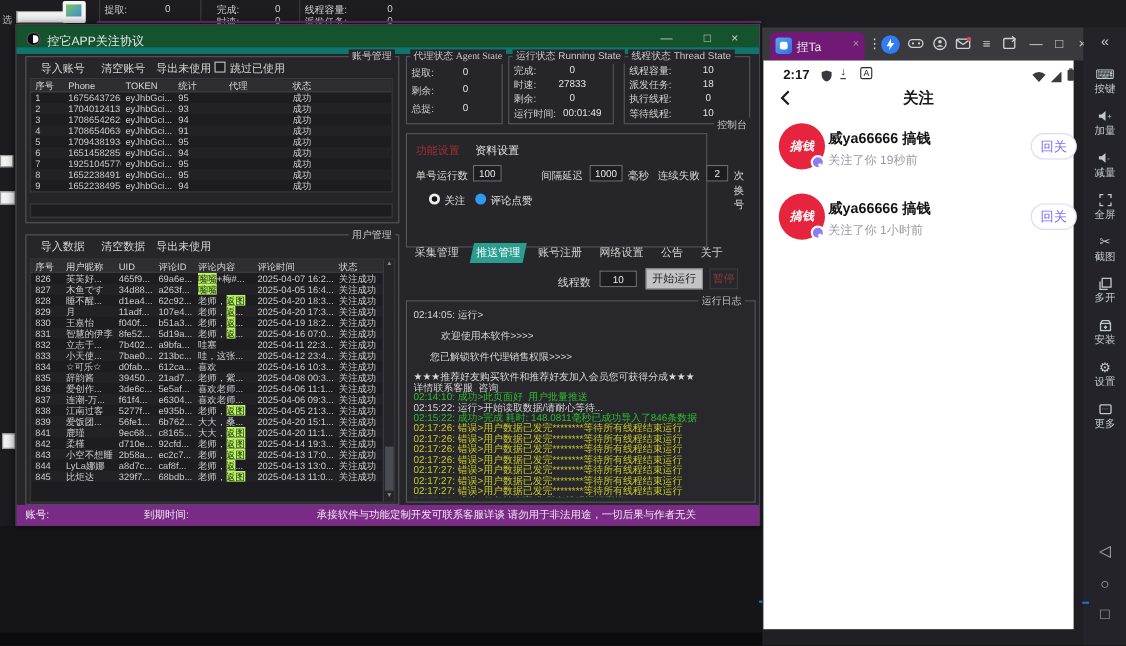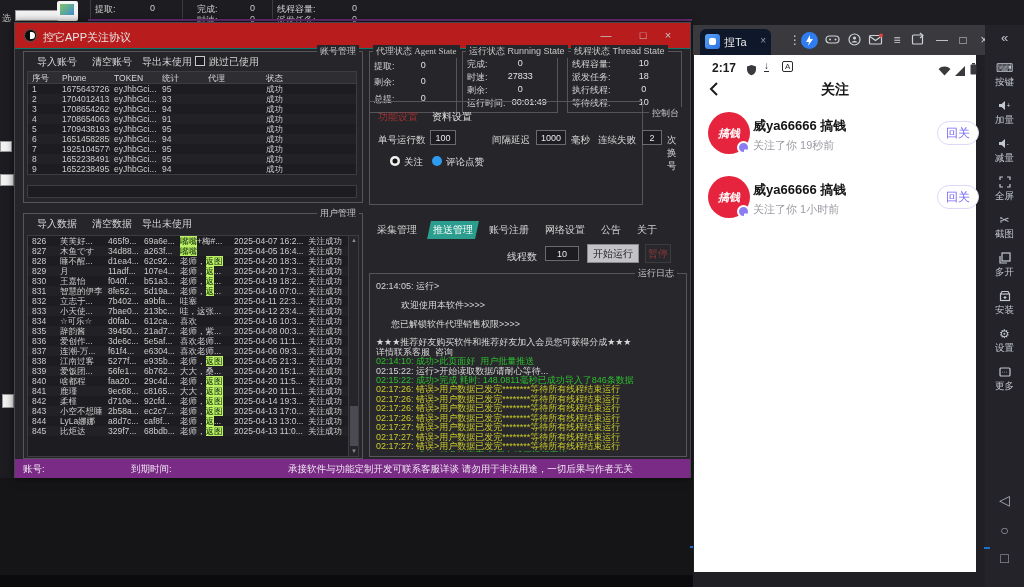--- a/index.html
+++ b/index.html
@@ -6,21 +6,21 @@
   *{box-sizing:border-box;font-family:"Liberation Sans","DejaVu Sans",sans-serif;}
   #stage{position:relative;width:1024px;height:587px;overflow:hidden;background:#1d1d21;}
   .abs{position:absolute;}
   
   .topstat{font-size:9px;color:#cfcfcf;white-space:nowrap;}
   .vline{width:1px;background:#3c3c42;}
   .purpleline{background:#6b2f7a;}
   .bgwhite{background:#f2f2f2;border:1px solid #9a9a9a;}
   
   #mainwin{left:14px;top:22px;width:677px;height:456px;background:#26262a;border:1px solid #46464c;box-shadow:0 0 8px rgba(0,0,0,.6);}
-  #mw-title{left:0;top:0;width:100%;height:26px;background:#b91c1c;border-bottom:1px solid #0f766e;}
+  #mw-title{left:0;top:0;width:100%;height:26px;background:#14532d;border-bottom:6px solid #0f766e;}
   #mw-title .t{position:absolute;left:28px;top:7px;font-size:11px;color:#e6e6e6;}
   .winbtn{position:absolute;top:4px;width:26px;height:17px;color:#c9c9c9;font-size:11px;text-align:center;line-height:17px;}
   .gb{position:absolute;border:1px solid #55555a;}
   .gb-label{position:absolute;font-size:9px;color:#c6c6c6;background:#26262a;padding:0 3px;z-index:3;white-space:nowrap;}
   .txtbtn{font-size:10px;color:#d6d6d6;white-space:nowrap;cursor:default;}
   .chk{width:10px;height:10px;border:1px solid #c9c9c9;background:#1d1d21;display:inline-block;}
   .tbl{position:absolute;background:#1d1d21;border:1px solid #3c3c42;overflow:hidden;font-size:8.5px;color:#cdcdcd;}
   .trow{white-space:nowrap;height:10px;line-height:10px;}
   .trow.thead{height:12px;line-height:12px;background:#2e2e32;color:#d8d8d8;border-bottom:1px solid #3c3c42;}
   .trow.alt{background:#222226;}
@@ -45,21 +45,21 @@
   .log-line.g{color:#2fbd2f;} .log-line.y{color:#cbcb29;} .log-line.w{color:#d8d8d8;}
   #footerbar{position:absolute;left:0;top:436px;width:675px;height:19px;background:#7a2b86;color:#f0e6f2;font-size:9.5px;line-height:19px;}
   .startbtn{position:absolute;background:#c3c3c7;color:#1d1d1d;font-size:10px;text-align:center;border:1px solid #8a8a8e;}
   .pausebtn{position:absolute;background:#28282c;color:#8a3a3a;font-size:10px;text-align:center;border:1px solid #3c3c40;}
   .scroll{position:absolute;top:0;right:0;bottom:0;width:10px;background:#26262a;border-left:1px solid #3c3c42;}
   .scroll .arr{position:absolute;left:0;width:10px;height:9px;color:#8a8a90;font-size:6px;text-align:center;line-height:9px;}
   .scroll .thumb{position:absolute;left:1px;width:8px;background:#4a4a52;}
   
   #emu{left:693px;top:25px;width:331px;height:562px;background:#202024;}
   #emu-title{position:absolute;left:0;top:0;width:292px;height:30px;background:#3a3a3e;}
-  #emu-tab{position:absolute;left:7px;top:4px;width:71px;height:26px;background:#0f172a;border-radius:6px 6px 0 0;}
+  #emu-tab{position:absolute;left:7px;top:4px;width:86px;height:26px;background:#701a75;border-radius:6px 6px 0 0;}
   #emu-tab .appicon{position:absolute;left:5px;top:5px;width:15px;height:15px;border-radius:3px;background:linear-gradient(135deg,#5aa6f8,#2b6fe0);}
   #emu-tab .appicon:after{content:"";position:absolute;left:4px;top:4px;width:7px;height:7px;background:#fff;border-radius:2px;}
   #emu-tab .t{position:absolute;left:24px;top:6px;font-size:11px;color:#ececec;}
   #emu-tab .x{position:absolute;right:5px;top:6px;font-size:10px;color:#9a9aa0;}
   .ebtn{position:absolute;top:6px;color:#cfd3d9;font-size:12px;text-align:center;width:18px;line-height:18px;}
   .boost{position:absolute;width:17px;height:17px;border-radius:50%;background:#2f7df0;}
   #sidebar{position:absolute;left:292px;top:0;width:39px;height:562px;background:#232329;}
   .sb-item{position:absolute;left:0;width:39px;text-align:center;color:#c3c8cf;}
   .sb-item .ic{display:block;font-size:12px;line-height:13px;height:14px;}
   .sb-item .lb{display:block;font-size:9.5px;line-height:11px;}
@@ -142,35 +142,35 @@
     <div class="gb" style="left:8px;top:190px;width:340px;height:246px;"></div>
     <span class="abs txtbtn" style="left:22px;top:194px;">导入数据</span>
     <span class="abs txtbtn" style="left:77px;top:194px;">清空数据</span>
     <span class="abs txtbtn" style="left:127px;top:194px;">导出未使用</span>
     <div class="tbl" id="user-table" style="left:12px;top:212px;width:332px;height:222px;">
       <div class="scroll">
         <span class="arr" style="top:0;">▲</span>
         <span class="arr" style="bottom:0;">▼</span>
         <span class="thumb" style="top:170px;height:40px;"></span>
       </div>
+    <div class="trow thead"><span class="ut-c0">序号</span><span class="ut-c1">用户昵称</span><span class="ut-c2">UID</span><span class="ut-c3">评论ID</span><span class="ut-c4">评论内容</span><span class="ut-c5">评论时间</span><span class="ut-c6">状态</span></div>
         <div class="trow"><span class="ut-c0">826</span><span class="ut-c1">芙芙好...</span><span class="ut-c2">465f9...</span><span class="ut-c3">69a6e...</span><span class="ut-c4"><span class="hl" style="padding: 0px; display: inline;">嘴嘴</span><span style="padding: 0px; display: inline;">+梅#...</span></span><span class="ut-c5">2025-04-07 16:2...</span><span class="ut-c6">关注成功</span></div>
         <div class="trow alt"><span class="ut-c0">827</span><span class="ut-c1">木鱼です</span><span class="ut-c2">34d88...</span><span class="ut-c3">a263f...</span><span class="ut-c4"><span class="hl" style="padding: 0px; display: inline;">嘴嘴</span></span><span class="ut-c5">2025-04-05 16:4...</span><span class="ut-c6">关注成功</span></div>
         <div class="trow"><span class="ut-c0">828</span><span class="ut-c1">睡不醒...</span><span class="ut-c2">d1ea4...</span><span class="ut-c3">62c92...</span><span class="ut-c4"><span style="padding: 0px; display: inline;">老师，</span><span class="hl" style="padding: 0px; display: inline;">返图</span></span><span class="ut-c5">2025-04-20 18:3...</span><span class="ut-c6">关注成功</span></div>
         <div class="trow alt"><span class="ut-c0">829</span><span class="ut-c1">月</span><span class="ut-c2">11adf...</span><span class="ut-c3">107e4...</span><span class="ut-c4"><span style="padding: 0px; display: inline;">老师，</span><span class="hl" style="padding: 0px; display: inline;">返</span><span style="padding: 0px; display: inline;">...</span></span><span class="ut-c5">2025-04-20 17:3...</span><span class="ut-c6">关注成功</span></div>
         <div class="trow"><span class="ut-c0">830</span><span class="ut-c1">王嘉怡</span><span class="ut-c2">f040f...</span><span class="ut-c3">b51a3...</span><span class="ut-c4"><span style="padding: 0px; display: inline;">老师，</span><span class="hl" style="padding: 0px; display: inline;">返</span><span style="padding: 0px; display: inline;">...</span></span><span class="ut-c5">2025-04-19 18:2...</span><span class="ut-c6">关注成功</span></div>
         <div class="trow alt"><span class="ut-c0">831</span><span class="ut-c1">智慧的伊李</span><span class="ut-c2">8fe52...</span><span class="ut-c3">5d19a...</span><span class="ut-c4"><span style="padding: 0px; display: inline;">老师，</span><span class="hl" style="padding: 0px; display: inline;">返</span><span style="padding: 0px; display: inline;">...</span></span><span class="ut-c5">2025-04-16 07:0...</span><span class="ut-c6">关注成功</span></div>
         <div class="trow"><span class="ut-c0">832</span><span class="ut-c1">立志于...</span><span class="ut-c2">7b402...</span><span class="ut-c3">a9bfa...</span><span class="ut-c4"><span style="padding: 0px; display: inline;">哇塞</span></span><span class="ut-c5">2025-04-11 22:3...</span><span class="ut-c6">关注成功</span></div>
         <div class="trow alt"><span class="ut-c0">833</span><span class="ut-c1">小天使...</span><span class="ut-c2">7bae0...</span><span class="ut-c3">213bc...</span><span class="ut-c4"><span style="padding: 0px; display: inline;">哇，这张...</span></span><span class="ut-c5">2025-04-12 23:4...</span><span class="ut-c6">关注成功</span></div>
         <div class="trow"><span class="ut-c0">834</span><span class="ut-c1">☆可乐☆</span><span class="ut-c2">d0fab...</span><span class="ut-c3">612ca...</span><span class="ut-c4"><span style="padding: 0px; display: inline;">喜欢</span></span><span class="ut-c5">2025-04-16 10:3...</span><span class="ut-c6">关注成功</span></div>
         <div class="trow alt"><span class="ut-c0">835</span><span class="ut-c1">辞韵酱</span><span class="ut-c2">39450...</span><span class="ut-c3">21ad7...</span><span class="ut-c4"><span style="padding: 0px; display: inline;">老师，紫...</span></span><span class="ut-c5">2025-04-08 00:3...</span><span class="ut-c6">关注成功</span></div>
         <div class="trow"><span class="ut-c0">836</span><span class="ut-c1">爱创作...</span><span class="ut-c2">3de6c...</span><span class="ut-c3">5e5af...</span><span class="ut-c4"><span style="padding: 0px; display: inline;">喜欢老师...</span></span><span class="ut-c5">2025-04-06 11:1...</span><span class="ut-c6">关注成功</span></div>
         <div class="trow alt"><span class="ut-c0">837</span><span class="ut-c1">连潮-万...</span><span class="ut-c2">f61f4...</span><span class="ut-c3">e6304...</span><span class="ut-c4"><span style="padding: 0px; display: inline;">喜欢老师...</span></span><span class="ut-c5">2025-04-06 09:3...</span><span class="ut-c6">关注成功</span></div>
         <div class="trow"><span class="ut-c0">838</span><span class="ut-c1">江南过客</span><span class="ut-c2">5277f...</span><span class="ut-c3">e935b...</span><span class="ut-c4"><span style="padding: 0px; display: inline;">老师，</span><span class="hl" style="padding: 0px; display: inline;">返图</span></span><span class="ut-c5">2025-04-05 21:3...</span><span class="ut-c6">关注成功</span></div>
         <div class="trow alt"><span class="ut-c0">839</span><span class="ut-c1">爱饭团...</span><span class="ut-c2">56fe1...</span><span class="ut-c3">6b762...</span><span class="ut-c4"><span style="padding: 0px; display: inline;">大大，桑...</span></span><span class="ut-c5">2025-04-20 15:1...</span><span class="ut-c6">关注成功</span></div>
-        <div class="trow"><span class="ut-c0">840</span><span class="ut-c1">啥都程</span><span class="ut-c2">faa20...</span><span class="ut-c3">29c4d...</span><span class="ut-c4"><span style="padding: 0px; display: inline;">老师，</span><span class="hl" style="padding: 0px; display: inline;">返图</span></span><span class="ut-c5">2025-04-20 11:5...</span><span class="ut-c6">关注成功</span></div>
         <div class="trow alt"><span class="ut-c0">841</span><span class="ut-c1">鹿瑾</span><span class="ut-c2">9ec68...</span><span class="ut-c3">c8165...</span><span class="ut-c4"><span style="padding: 0px; display: inline;">大大，</span><span class="hl" style="padding: 0px; display: inline;">返图</span></span><span class="ut-c5">2025-04-20 11:1...</span><span class="ut-c6">关注成功</span></div>
         <div class="trow"><span class="ut-c0">842</span><span class="ut-c1">柔槿</span><span class="ut-c2">d710e...</span><span class="ut-c3">92cfd...</span><span class="ut-c4"><span style="padding: 0px; display: inline;">老师，</span><span class="hl" style="padding: 0px; display: inline;">返图</span></span><span class="ut-c5">2025-04-14 19:3...</span><span class="ut-c6">关注成功</span></div>
         <div class="trow alt"><span class="ut-c0">843</span><span class="ut-c1">小空不想睡</span><span class="ut-c2">2b58a...</span><span class="ut-c3">ec2c7...</span><span class="ut-c4"><span style="padding: 0px; display: inline;">老师，</span><span class="hl" style="padding: 0px; display: inline;">返图</span></span><span class="ut-c5">2025-04-13 17:0...</span><span class="ut-c6">关注成功</span></div>
         <div class="trow"><span class="ut-c0">844</span><span class="ut-c1">LyLa娜娜</span><span class="ut-c2">a8d7c...</span><span class="ut-c3">caf8f...</span><span class="ut-c4"><span style="padding: 0px; display: inline;">老师，</span><span class="hl" style="padding: 0px; display: inline;">返</span><span style="padding: 0px; display: inline;">...</span></span><span class="ut-c5">2025-04-13 13:0...</span><span class="ut-c6">关注成功</span></div>
         <div class="trow alt"><span class="ut-c0">845</span><span class="ut-c1">比炬达</span><span class="ut-c2">329f7...</span><span class="ut-c3">68bdb...</span><span class="ut-c4"><span style="padding: 0px; display: inline;">老师，</span><span class="hl" style="padding: 0px; display: inline;">返图</span></span><span class="ut-c5">2025-04-13 11:0...</span><span class="ut-c6">关注成功</span></div>
       </div>
 
     <span class="gb-label" style="left:358px;top:22px;font-family:Liberation Serif, serif;">代理状态 Agent State</span>
     <div class="gb" style="left:354px;top:28px;width:88px;height:62px;">
       <div class="sg-rows">
@@ -225,21 +225,21 @@
             <span class="sg-v">0</span>
           </div>
           <div class="sg-row">
             <span class="sg-l">等待线程:</span>
             <span class="sg-v">10</span>
           </div>
         </div>
     </div>
 
     <span class="gb-label" style="left:634px;top:84px;">控制台</span>
-    <div class="gb" style="left:354px;top:78px;width:274px;height:104px;">
+    <div class="gb" style="left:354px;top:98px;width:274px;height:104px;">
       <span class="abs ftab" style="left:8px;top:8px;color:#a03030;">功能设置</span>
       <span class="abs ftab" style="left:62px;top:8px;color:#e2e2e2;">资料设置</span>
 
       <span class="abs" style="left:8px;top:32px;font-size:9.5px;color:#d6d6d6;">单号运行数</span>
       <input class="num-input abs" style="left: 60px; top: 28px; width: 26px;" value="100">
       <span class="abs" style="left:122px;top:32px;font-size:9.5px;color:#d6d6d6;">间隔延迟</span>
       <input class="num-input abs" style="left: 166px; top: 28px; width: 30px;" value="1000">
       <span class="abs" style="left:201px;top:32px;font-size:9.5px;color:#d6d6d6;">毫秒</span>
       <span class="abs" style="left:228px;top:32px;font-size:9.5px;color:#d6d6d6;">连续失败</span>
       <input class="num-input abs" style="left: 272px; top: 28px; width: 20px;" value="2">

